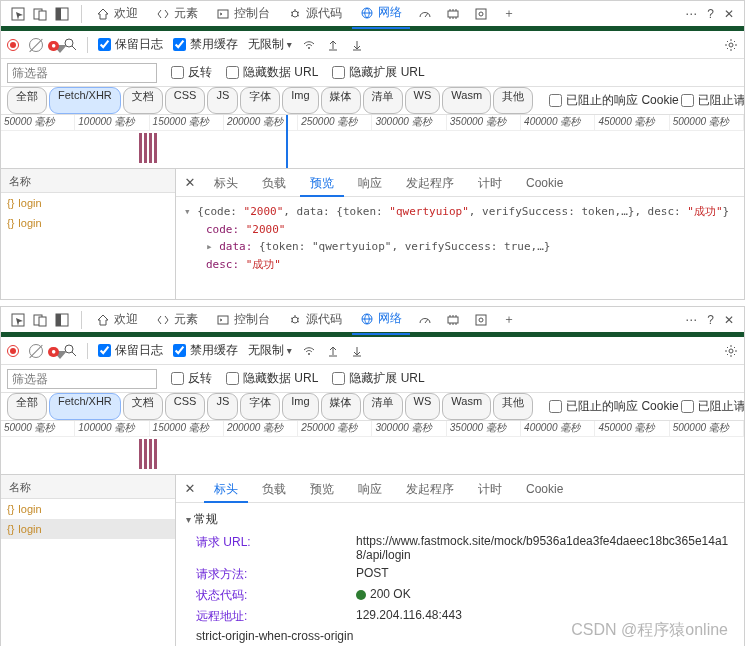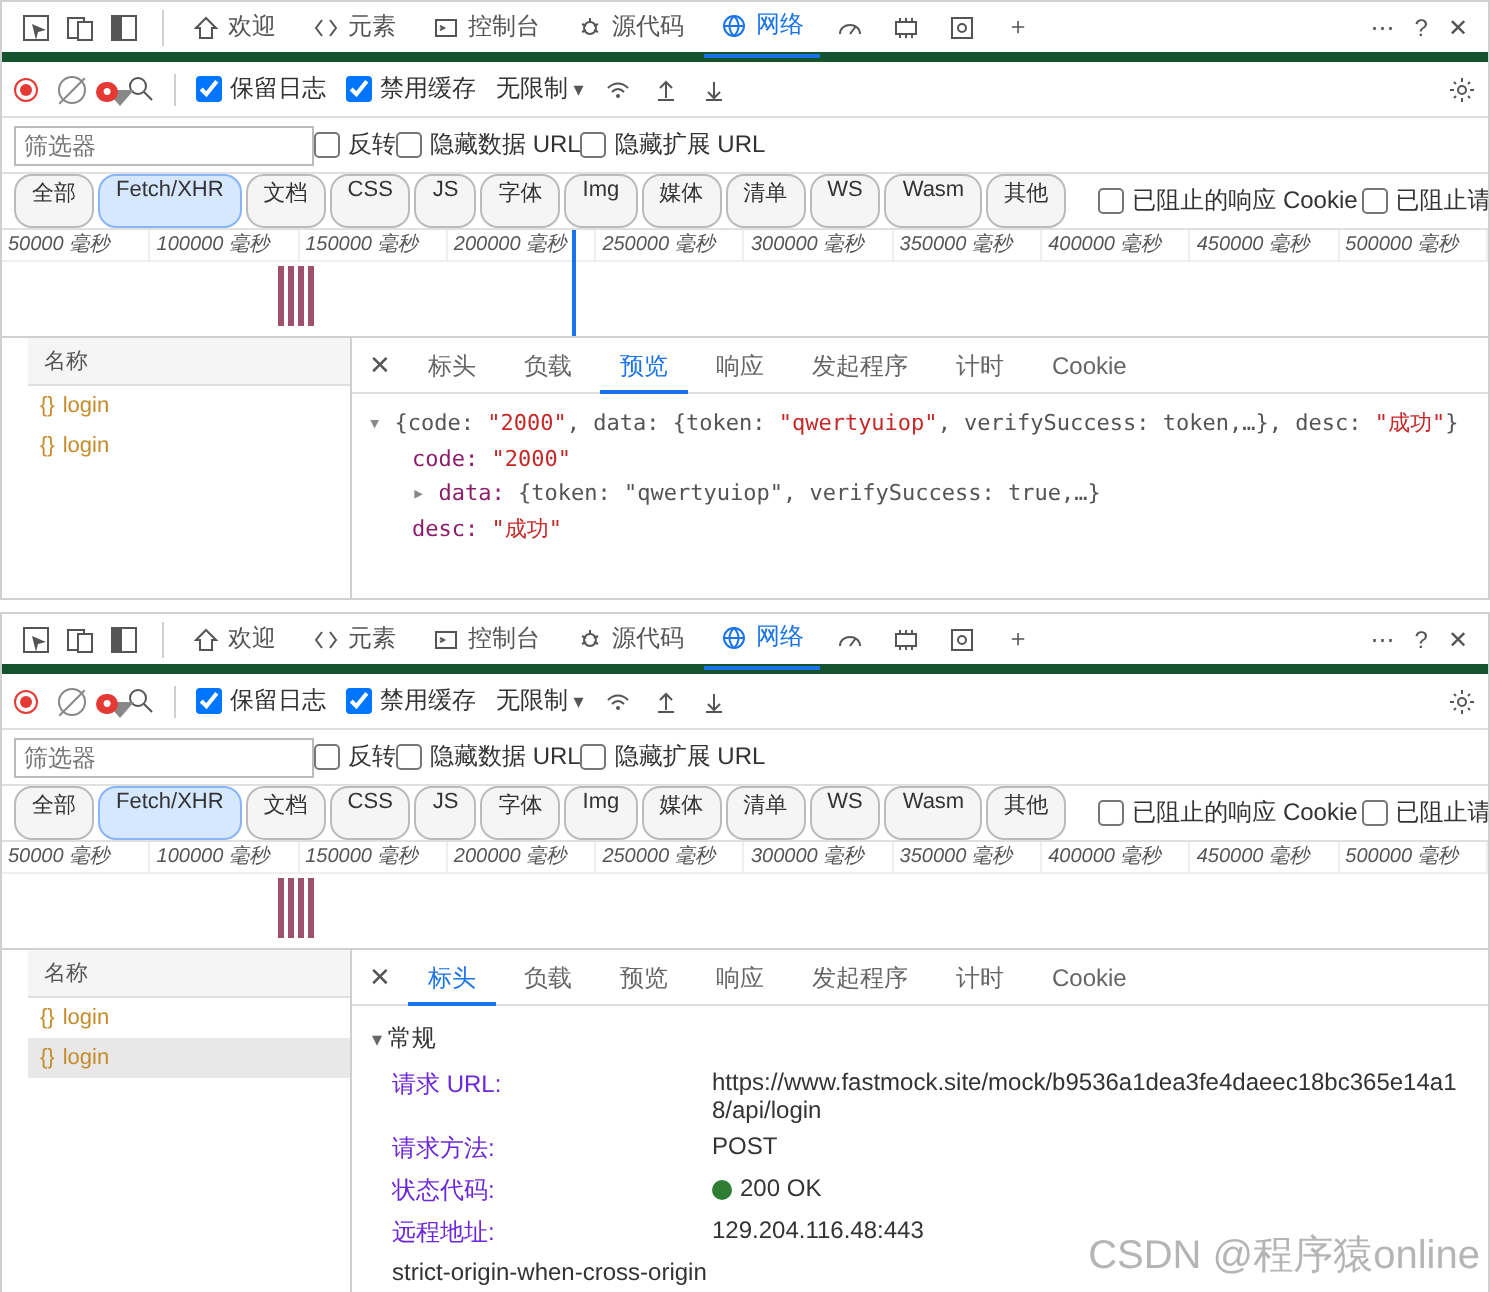--- a/index.html
+++ b/index.html
@@ -22,37 +22,37 @@
 .nohov::after { content: ""; position: absolute; width: 18px; height: 1px; background: #888; top: 6px; left: -3px; transform: rotate(-45deg); }
 .filtericon { width: 14px; height: 10px; position: relative; }
 .filtericon::before { content: ""; position: absolute; border-top: 8px solid #888; border-left: 7px solid transparent; border-right: 7px solid transparent; top: 0; left: 0; }
 .badge { position: absolute; top: -4px; right: -6px; background: #e53935; color: #fff; border-radius: 7px; font-size: 8px; padding: 0 3px; line-height: 10px; }
 .filterwrap { position: relative; display: inline-block; }
 .chk { display: flex; align-items: center; gap: 4px; }
 .chk input { margin: 0; }
 .dropdown::after { content: " ▾"; font-size: 10px; color: #555; }
 .gear { margin-left: auto; }
 
-.filterrow { display: flex; align-items: center; height: 28px; border-bottom: 1px solid #e0e0e0; padding: 0 6px; gap: 0; }
+.filterrow { display: flex; align-items: center; height: 28px; border-bottom: 1px solid #e0e0e0; padding: 0 6px; gap: 14px; }
 .filterrow input[type=text] { width: 150px; height: 20px; border: 1px solid #bbb; padding: 0 4px; font-size: 12px; }
 
 .typerow { display: flex; height: 28px; border-bottom: 1px solid #e0e0e0; padding: 0 6px; gap: 2px; overflow: hidden; white-space: nowrap; }
 .pill { border: 1px solid #bbb; border-radius: 9px; padding: 1px 8px; font-size: 11px; color: #333; cursor: pointer; background: #f5f5f5; }
 .pill.active { background: #d6e8ff; border-color: #8ab4f8; }
 .typerow .sep2 { width: 1px; height: 16px; background: #d0d0d0; margin: 0 6px; }
 
 .timeline { height: 54px; border-bottom: 1px solid #d0d0d0; position: relative; overflow: hidden; font-style: italic; }
 .tickrow { display: flex; height: 16px; border-bottom: 1px solid #eee; font-size: 10px; color: #555; }
 .tick { flex: 1; border-right: 1px solid #eee; padding-left: 3px; white-space: nowrap; }
 .bars { position: absolute; top: 18px; left: 138px; display: flex; gap: 2px; }
 .bar { width: 3px; height: 30px; background: #a0506f; }
 .cursorline { position: absolute; top: 0; bottom: 0; left: 285px; width: 2px; background: #1a73e8; }
 
 .split { display: flex; }
-.leftpane { width: 175px; border-right: 1px solid #d0d0d0; padding-left: 13px; }
+.leftpane { width: 175px; border-right: 1px solid #d0d0d0; }
 .leftpane .hdr { height: 24px; line-height: 24px; padding: 0 8px; background: #f5f5f5; border-bottom: 1px solid #e0e0e0; font-size: 11px; color: #555; }
 .reqitem { height: 20px; line-height: 20px; padding: 0 6px; color: #c58b2a; font-size: 11px; display: flex; align-items: center; gap: 4px; }
 .reqitem.sel { background: #e8e8e8; }
 .brace { color: #c58b2a; }
 
 .rightpane { flex: 1; display: flex; flex-direction: column; min-width: 0; }
 .dtabs { display: flex; align-items: center; height: 28px; border-bottom: 1px solid #e0e0e0; padding: 0 4px; gap: 4px; }
 .closex { width: 20px; text-align: center; color: #555; cursor: pointer; font-size: 13px; }
 .dtab { padding: 0 10px; height: 28px; line-height: 28px; color: #666; cursor: pointer; font-size: 12px; }
 .dtab.active { color: #1a73e8; border-bottom: 2px solid #1a73e8; }
@@ -65,21 +65,21 @@
 .preview .row { white-space: nowrap; }
 
 .headers { padding: 4px 0; font-size: 12px; overflow: auto; }
 .headers .section { padding: 4px 10px; color: #333; }
 .headers .section::before { content: "▾ "; color: #666; font-size: 10px; }
 .hrow { display: flex; padding: 2px 10px 2px 20px; }
 .hlabel { width: 160px; color: #6d28d9; }
 .hval { flex: 1; color: #333; word-break: break-all; }
 .statusdot { display: inline-block; width: 10px; height: 10px; background: #2e7d32; border-radius: 50%; margin-right: 4px; vertical-align: middle; }
 
-.watermark { position: absolute; right: 4px; bottom: 8px; color: rgba(120,120,120,0.55); font-size: 20px; pointer-events: none; text-align: right; }
+.watermark { position: absolute; right: 16px; bottom: 8px; color: rgba(120,120,120,0.55); font-size: 16px; pointer-events: none; text-align: right; }
 .pane2wrap { position: relative; }
 
 svg { display: block; }
 </style>
 </head>
 <body>
 
 <div class="panel">
   <div class="top-tabs">
     <div class="lefticons">

